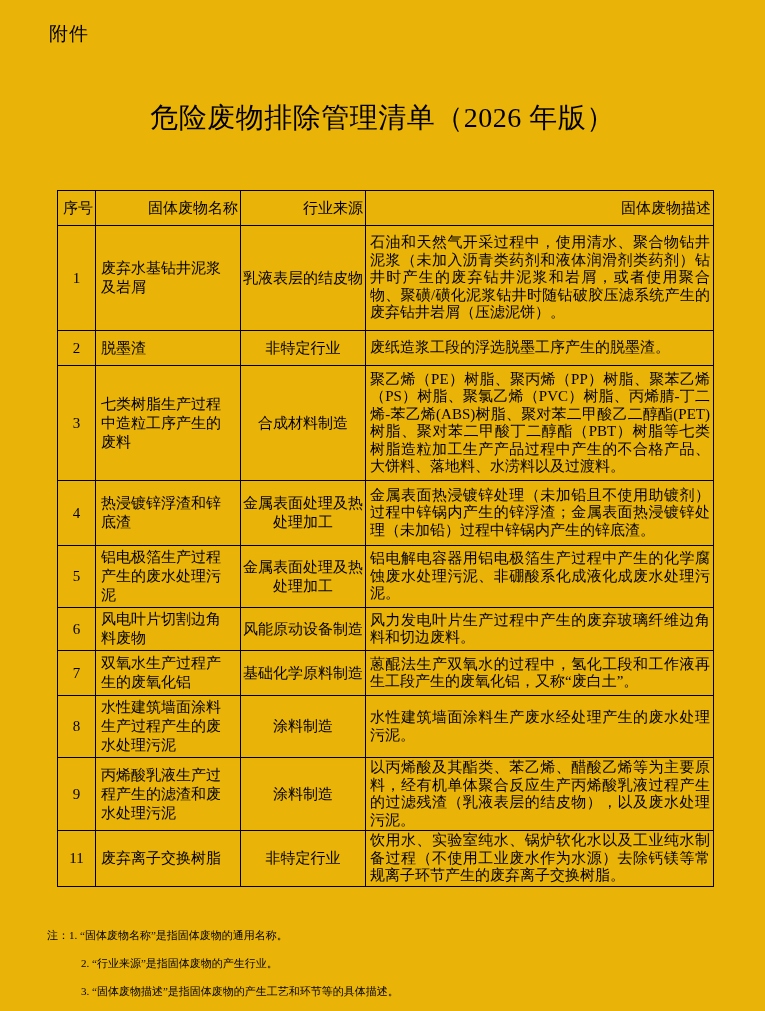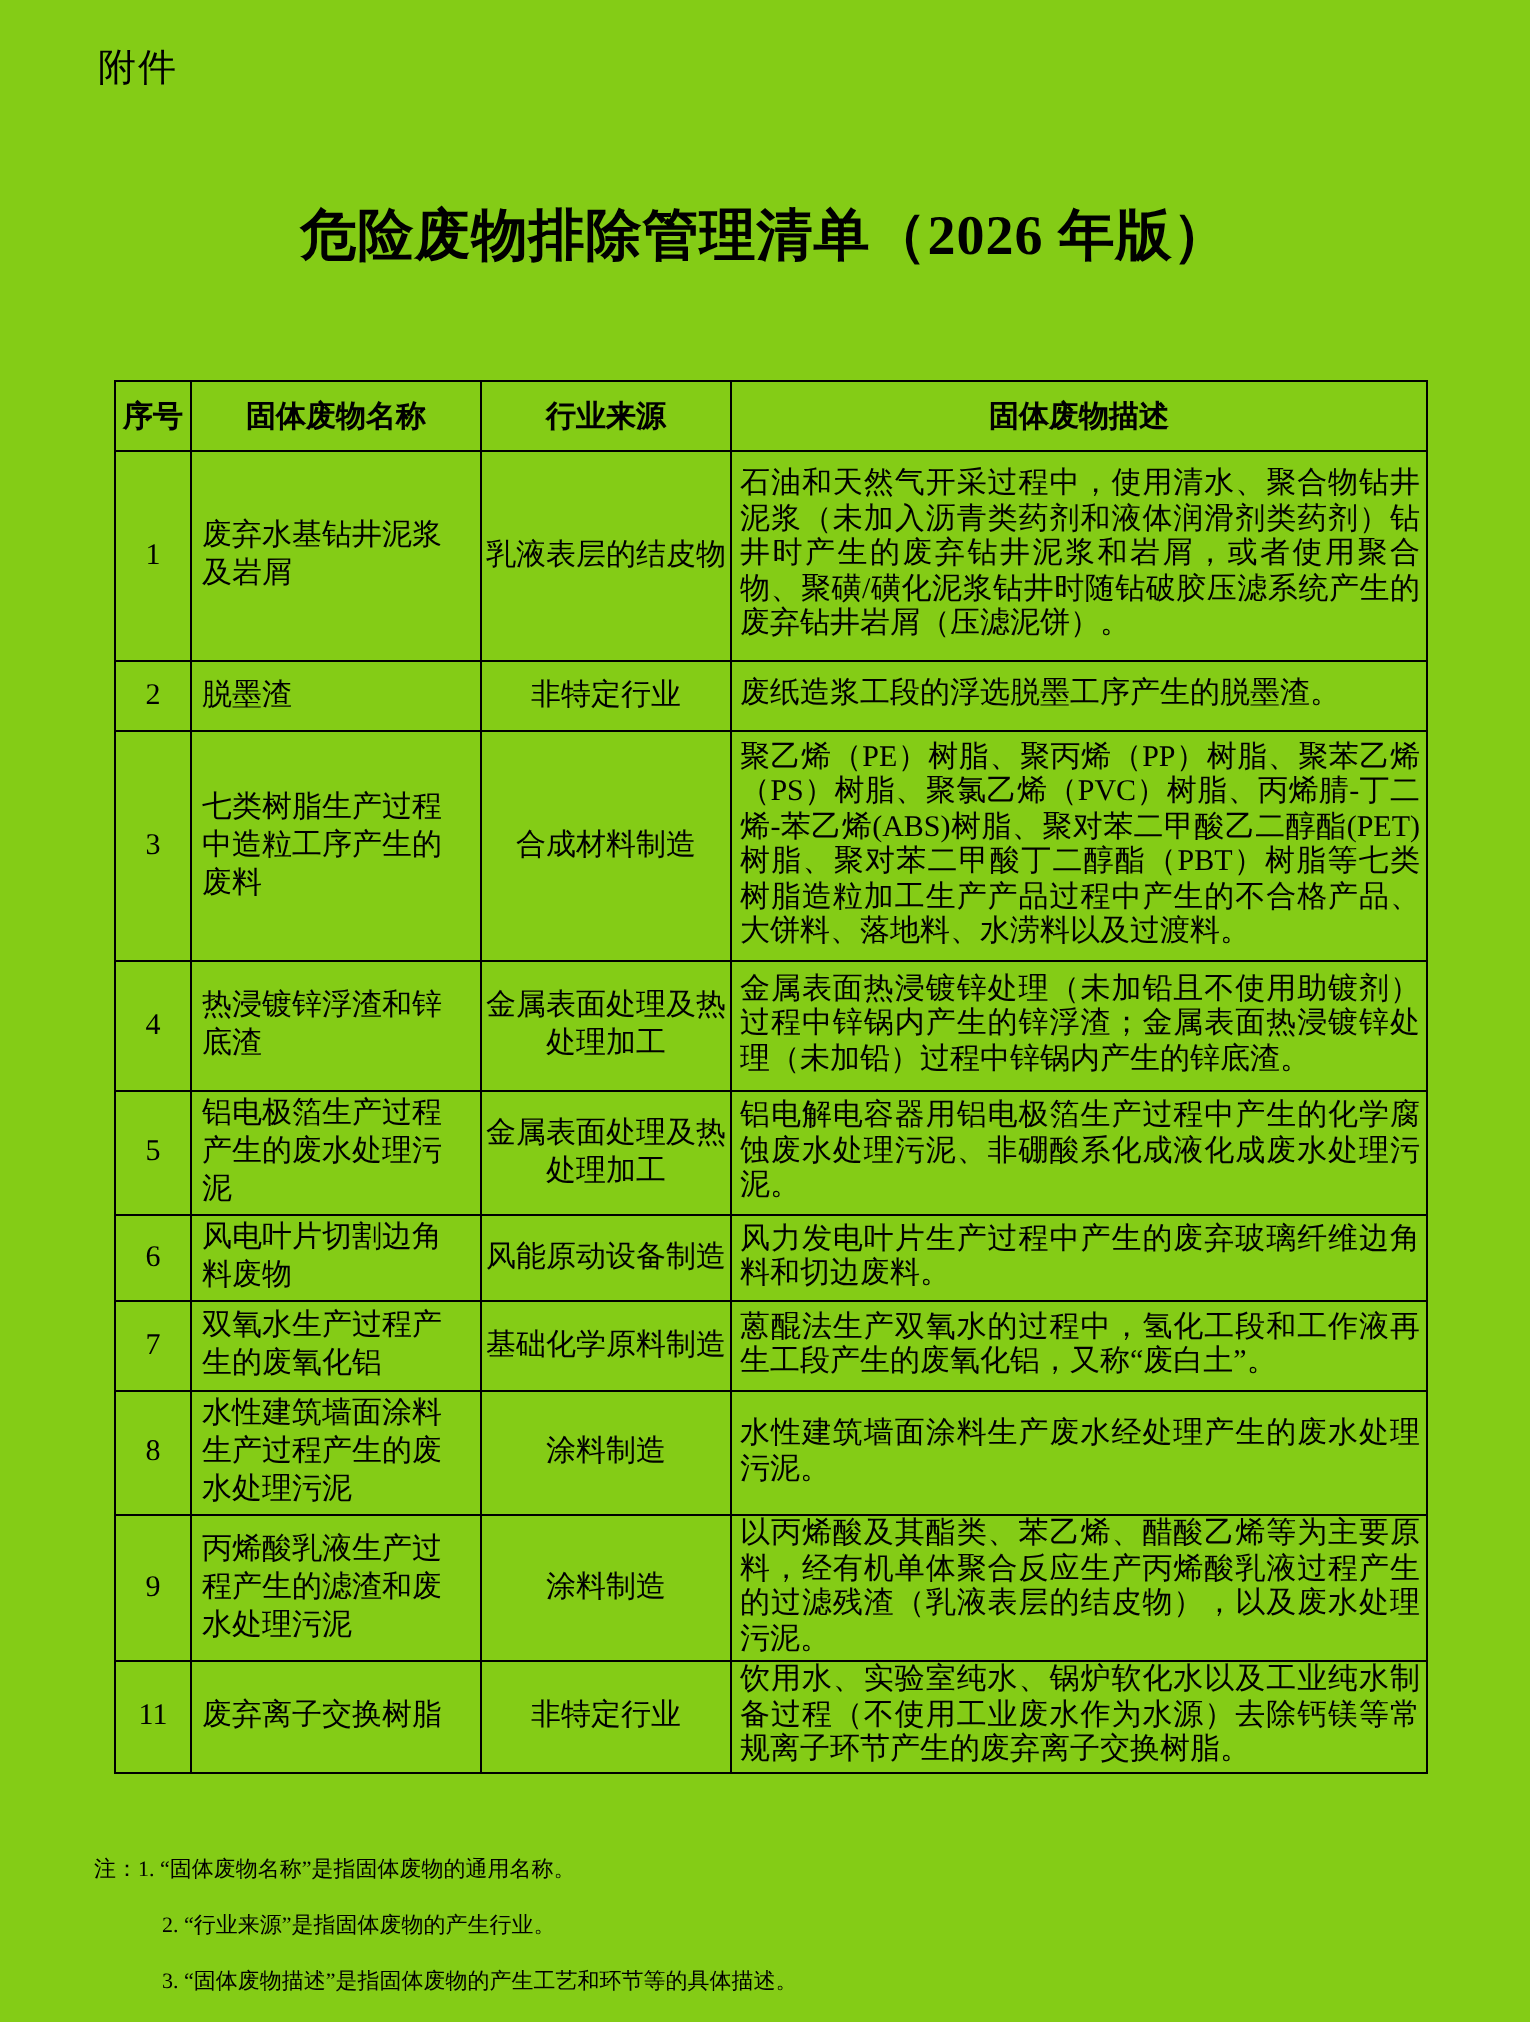--- a/index.html
+++ b/index.html
@@ -4,52 +4,52 @@
 <style>
   * { margin: 0; padding: 0; box-sizing: border-box; }
   html, body { background: #ffffff; }
   body {
     width: 765px; height: 1011px;
     font-family: "Liberation Serif", "DejaVu Serif", serif;
     color: #000;
     position: relative;
     overflow: hidden;
   }
-  .page { position: absolute; inset: 0; background: #84cc16; }
+  .page { position: absolute; inset: 0; background: #eab308; }
 
   .attachment {
     position: absolute; left: 49px; top: 21px;
     font-family: "Liberation Sans", "DejaVu Sans", sans-serif;
     font-size: 19px; letter-spacing: 1px; color: #000;
   }
 
   .doc-title {
     position: absolute; left: 0; top: 99px; width: 100%;
     text-align: center;
-    font-size: 28px; font-weight: bold;
+    font-size: 28px; font-weight: normal;
     letter-spacing: 0.5px;
     color: #000;
   }
 
   table.waste-table {
     position: absolute; left: 57px; top: 190px;
     width: 656px;
     border-collapse: collapse;
     table-layout: fixed;
   }
   .waste-table th, .waste-table td {
     border: 1px solid #000;
     font-size: 15px;
     color: #000;
     vertical-align: middle;
     overflow: hidden;
   }
   .waste-table th {
-    font-weight: bold;
-    text-align: center;
+    font-weight: normal;
+    text-align: right;
     height: 35px;
     padding: 2px;
   }
   td.cell-no { text-align: center; padding: 2px; }
   td.cell-name { text-align: left; line-height: 19px; padding: 2px 5px; }
   td.cell-industry { text-align: center; line-height: 19px; padding: 2px 1px; }
   td.cell-desc {
     text-align: justify;
     text-justify: inter-character;
     line-height: 17.5px;

